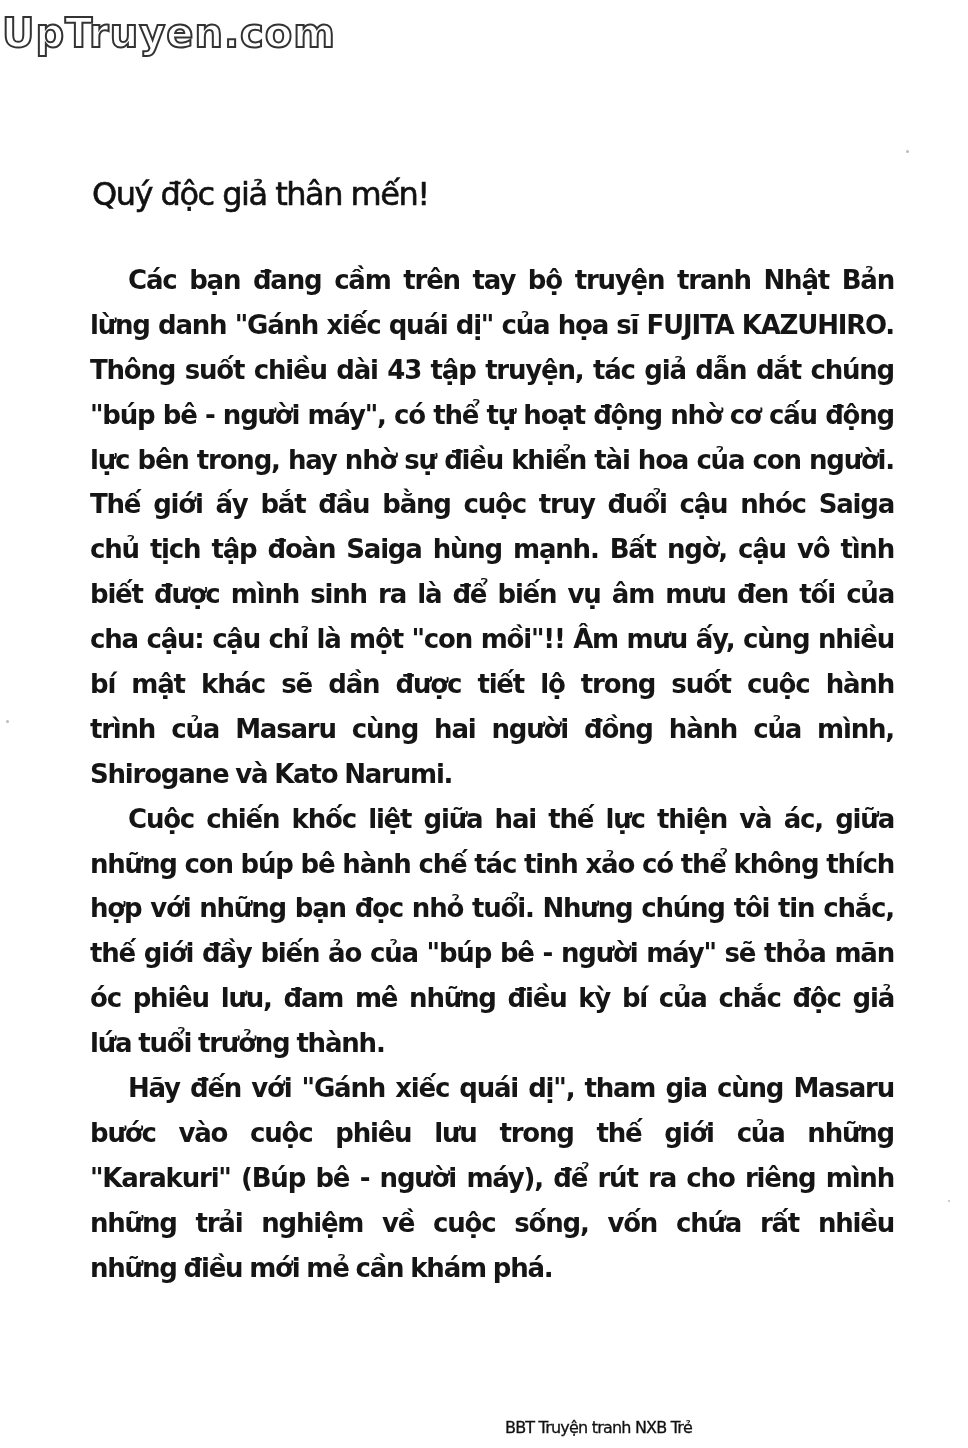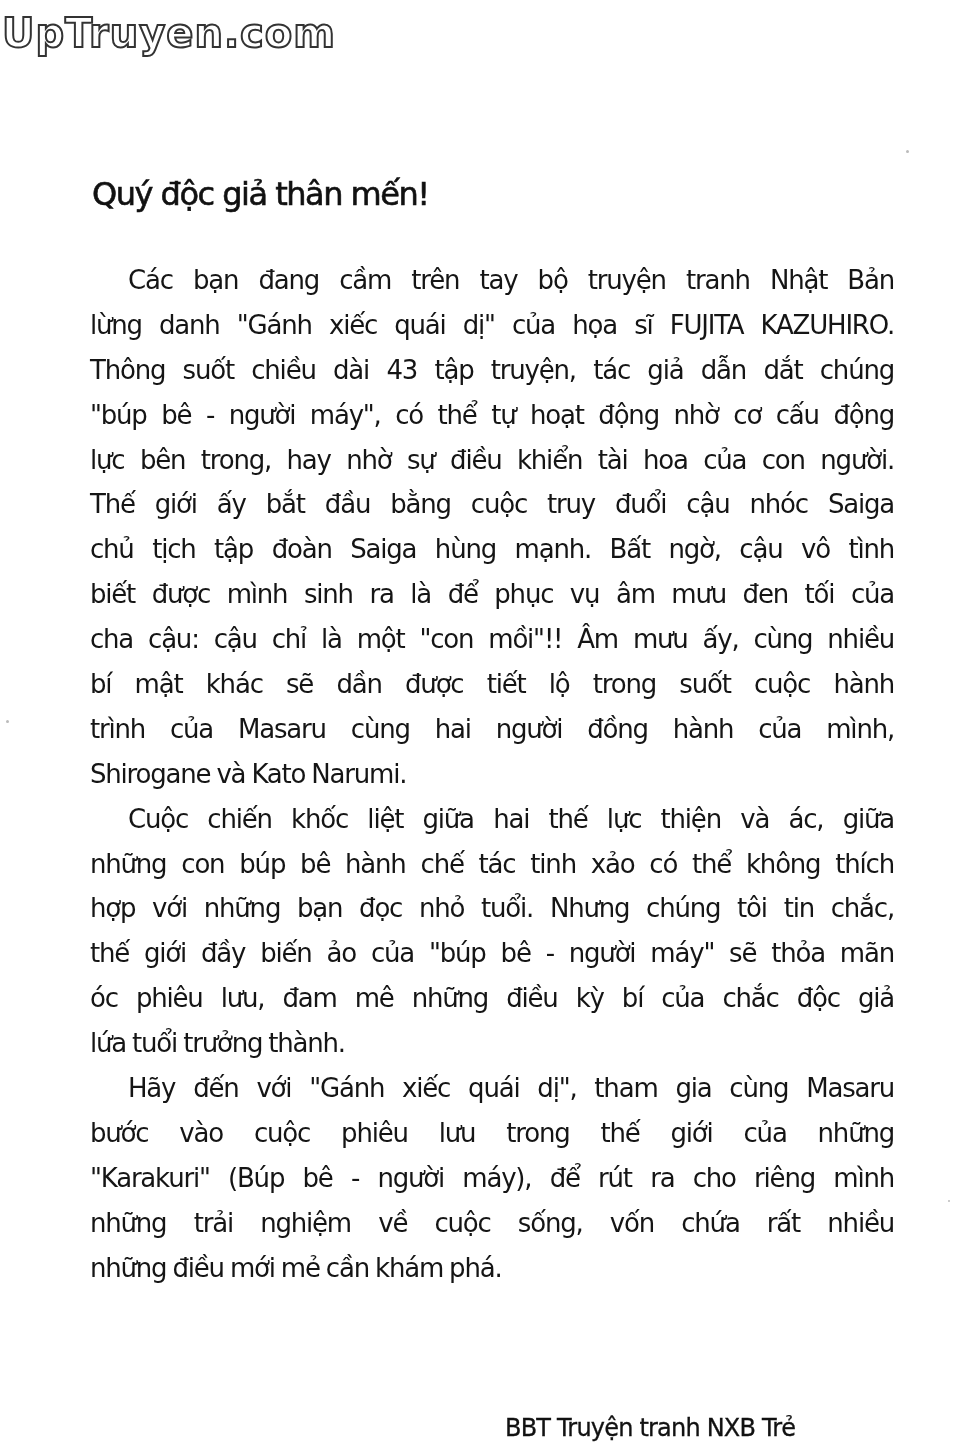--- a/index.html
+++ b/index.html
@@ -51,33 +51,34 @@
       font-family: "DejaVu Sans", sans-serif;
       font-size: 26px;
       line-height: 44.9px;
       height: 44.9px;
       white-space: nowrap;
       letter-spacing: -1.2px;
       text-align: justify;
       text-align-last: justify;
       word-spacing: -1px;
       color: #151515;
+      font-weight: bold;
     }
     .line.last {
       text-align-last: left;
     }
     .line.indent {
       padding-left: 38px;
     }
     .signature {
       position: absolute;
       left: 505px;
       top: 1408px;
       font-family: "DejaVu Sans", sans-serif;
-      font-size: 24px;
+      font-size: 16px;
       letter-spacing: -0.8px;
       line-height: 40px;
       white-space: nowrap;
       color: #111111;
       -webkit-text-stroke: 0.3px #111111;
     }
     .speck {
       position: absolute;
       background: #bbbbbb;
       border-radius: 50%;
@@ -95,21 +96,21 @@
   <div class="body-text">
 
     <div>
       <div class="line indent">Các bạn đang cầm trên tay bộ truyện tranh Nhật Bản</div>
       <div class="line">lừng danh "Gánh xiếc quái dị" của họa sĩ FUJITA KAZUHIRO.</div>
       <div class="line">Thông suốt chiều dài 43 tập truyện, tác giả dẫn dắt chúng</div>
       <div class="line">"búp bê - người máy", có thể tự hoạt động nhờ cơ cấu động</div>
       <div class="line">lực bên trong, hay nhờ sự điều khiển tài hoa của con người.</div>
       <div class="line">Thế giới ấy bắt đầu bằng cuộc truy đuổi cậu nhóc Saiga</div>
       <div class="line">chủ tịch tập đoàn Saiga hùng mạnh. Bất ngờ, cậu vô tình</div>
-      <div class="line">biết được mình sinh ra là để phục vụ âm mưu đen tối của</div>
+      <div class="line">biết được mình sinh ra là để biến vụ âm mưu đen tối của</div>
       <div class="line">cha cậu: cậu chỉ là một "con mồi"!! Âm mưu ấy, cùng nhiều</div>
       <div class="line">bí mật khác sẽ dần được tiết lộ trong suốt cuộc hành</div>
       <div class="line">trình của Masaru cùng hai người đồng hành của mình,</div>
       <div class="line last">Shirogane và Kato Narumi.</div>
     </div>
 
     <div>
       <div class="line indent">Cuộc chiến khốc liệt giữa hai thế lực thiện và ác, giữa</div>
       <div class="line">những con búp bê hành chế tác tinh xảo có thể không thích</div>
       <div class="line">hợp với những bạn đọc nhỏ tuổi. Nhưng chúng tôi tin chắc,</div>

